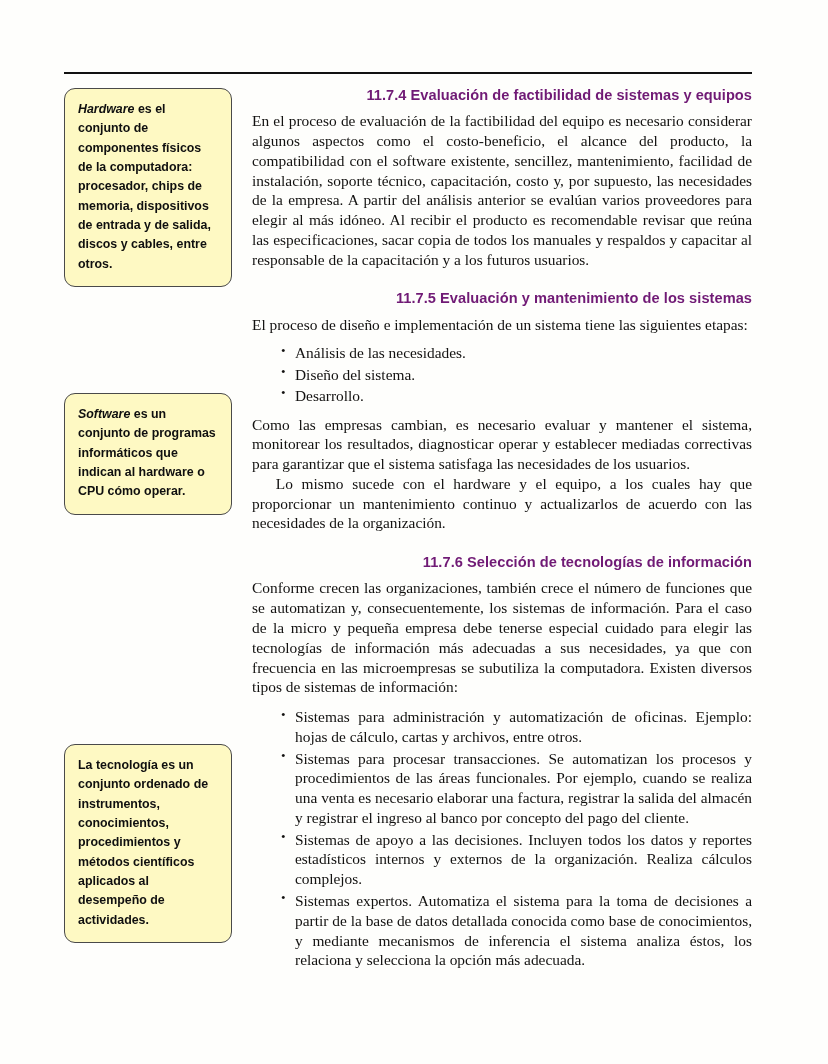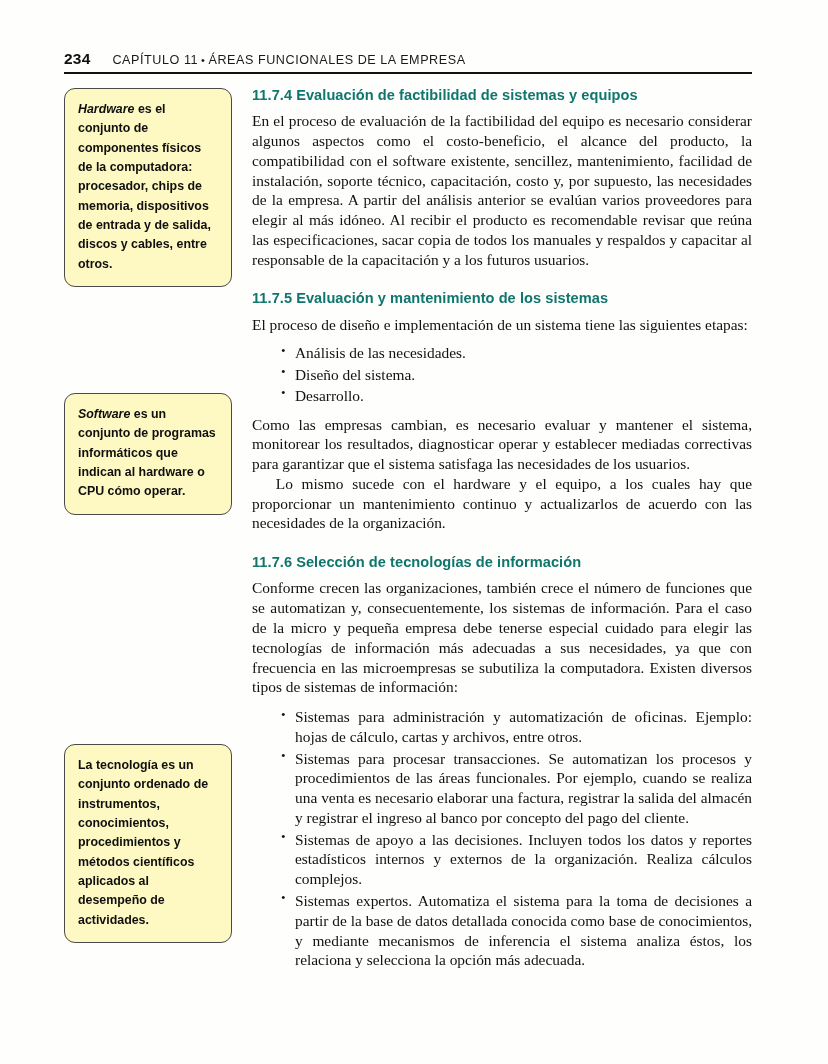--- a/index.html
+++ b/index.html
@@ -90,22 +90,23 @@
     width: 500px;
     top: 86px;
   }
 
   h2.sec {
     font-family: "Liberation Sans", sans-serif;
     font-weight: bold;
     font-size: 14.6px;
     line-height: 1.25;
     margin: 0 0 7px 0;
-    color: #0f766e;
+    color: #701a75;
     letter-spacing: 0.05px;
+    text-align: right;
   }
   h2.sec.spaced { margin-top: 20px; }
 
   p.body {
     margin: 0;
     font-size: 15.4px;
     line-height: 1.283;
     text-align: justify;
     text-justify: inter-word;
     hyphens: manual;
@@ -151,26 +152,20 @@
     font-family: "Liberation Serif", serif;
     color: #2a2a28;
     letter-spacing: 0.15px;
   }
 </style>
 </head>
 <body>
 
 <div class="page">
 
-  <div class="runhead">
-    <span class="folio">234</span>
-    <span class="chap">
-      <span>CAPÍTULO 11</span><span class="dot">•</span><span>ÁREAS FUNCIONALES DE LA EMPRESA</span>
-    </span>
-  </div>
   <div class="runhead-rule"></div>
 
   <div class="note" id="note-hardware">
     <em>Hardware</em><span> es el conjunto de componentes físicos de la computadora: procesador, chips de memoria, dispositivos de entrada y de salida, discos y cables, entre otros.</span>
   </div>
 
   <div class="note" id="note-software">
     <em>Software</em><span> es un conjunto de programas informáticos que indican al hardware o CPU cómo operar.</span>
   </div>
 

